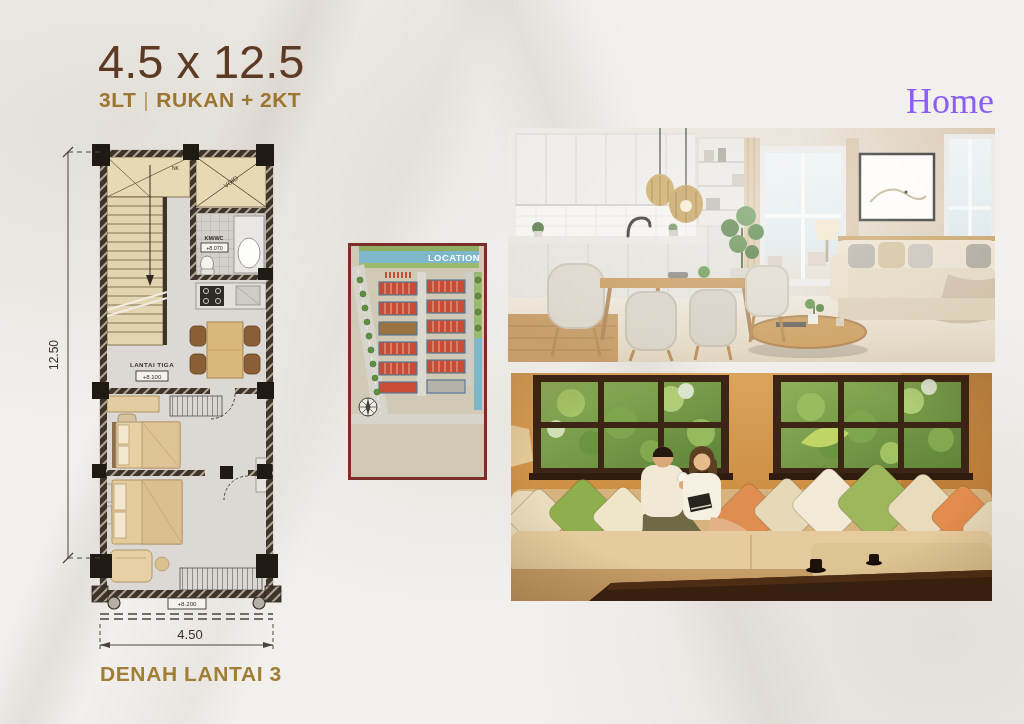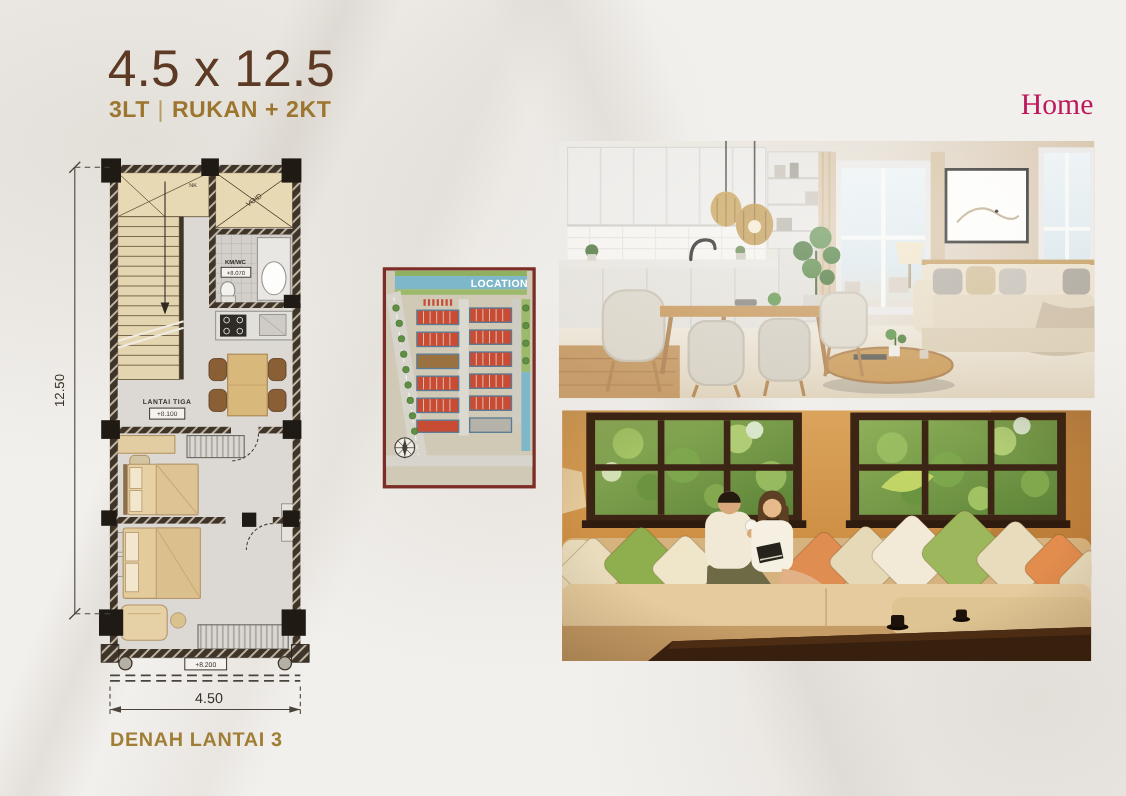--- a/index.html
+++ b/index.html
@@ -16,27 +16,27 @@
   }
   .abs{position:absolute;}
   .title{
     left:98px;top:34px;font-size:47px;font-weight:400;color:#5d3a23;letter-spacing:0px;
   }
   .subtitle{
     left:99px;top:88px;font-size:21px;font-weight:700;color:#9c762f;letter-spacing:.5px;
   }
   .subtitle .sep{font-weight:400;color:#b79d5e;padding:0 7px;}
   .brand{
-    right:30px;top:80px;font-family:"Liberation Serif",serif;font-size:27px;color:#be185d;
+    right:30px;top:80px;font-family:"Liberation Serif",serif;font-size:36px;color:#8b5cf6;
   }
   .caption{
-    left:100px;top:662px;font-size:18px;font-weight:700;color:#a17e35;letter-spacing:.6px;
+    left:100px;top:662px;font-size:21px;font-weight:700;color:#a17e35;letter-spacing:.6px;
   }
   .map-box{
-    left:348px;top:243px;width:139px;height:201px;border:3px solid #7c2d27;box-sizing:border-box;background:#cfc9b6;
+    left:348px;top:243px;width:139px;height:237px;border:3px solid #7c2d27;box-sizing:border-box;background:#cfc9b6;
   }
   svg{display:block;}
   text{font-family:"Liberation Sans",sans-serif;}
 </style>
 </head>
 <body>
 
 <div class="abs title">4.5 x 12.5</div>
 <div class="abs subtitle">
   <span>3LT</span><span class="sep">|</span><span>RUKAN + 2KT</span>

